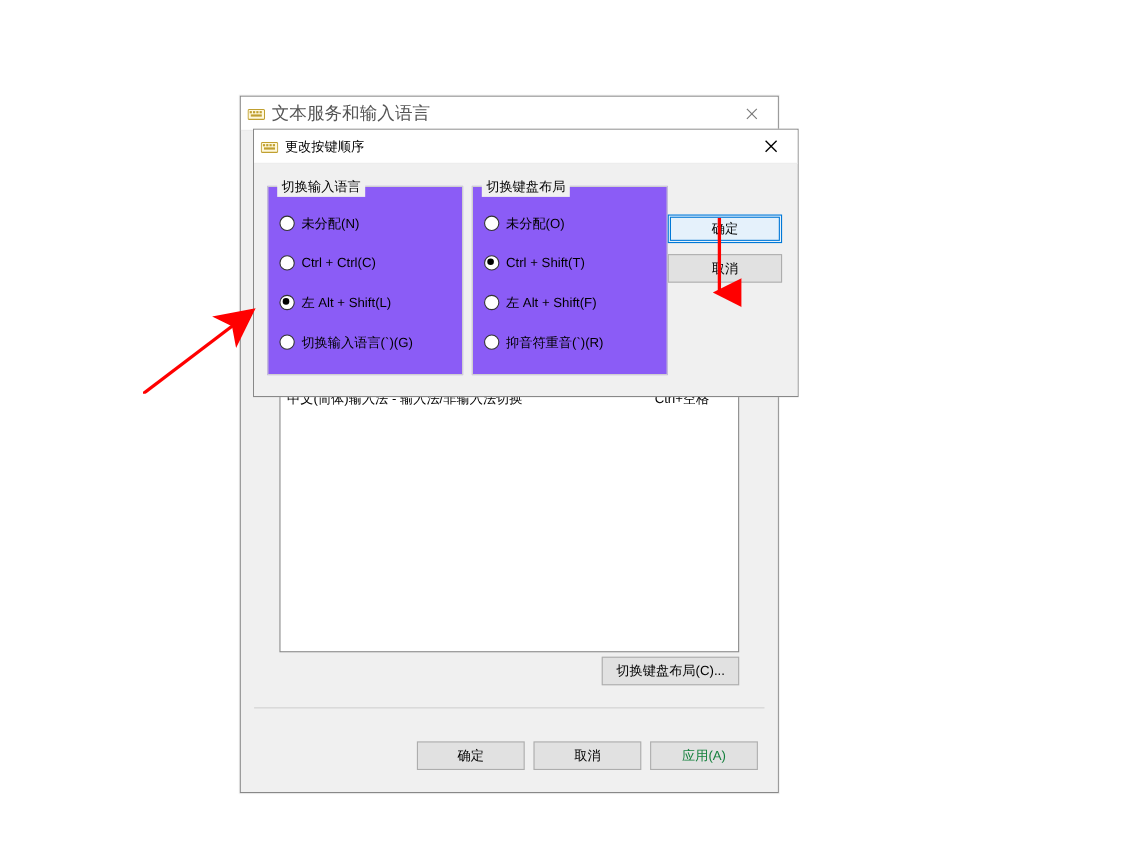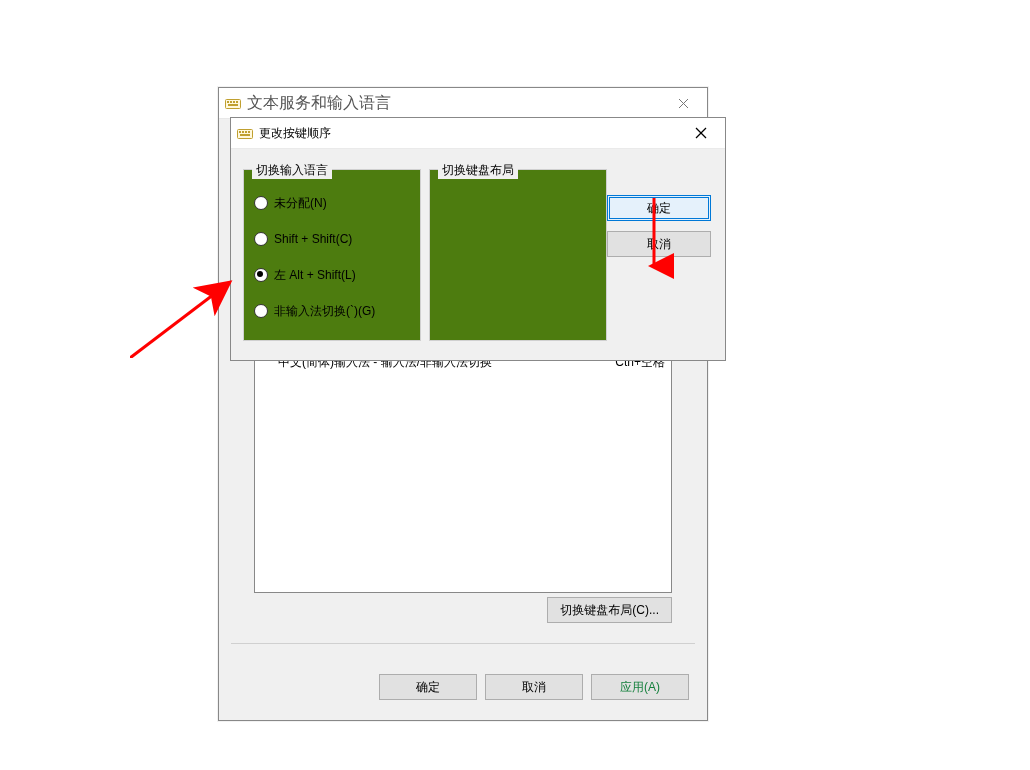--- a/index.html
+++ b/index.html
@@ -72,22 +72,22 @@
     background: #ffffff;
     border: 1px solid #888;
     overflow: hidden;
   }
   .listbox .row {
     display: flex;
     align-items: center;
     height: 20px;
     padding: 0 6px;
   }
-  .listbox .row .lab { flex: 1; margin-left: 17px; }
-  .listbox .row .hk  { width: 90px; text-align: right; }
+  .listbox .row .lab { flex: 1; }
+  .listbox .row .hk  { width: 90px; text-align: center; }
 
   
   .btn {
     height: 24px;
     min-width: 72px;
     border: 1px solid #adadad;
     background: #e1e1e1;
     display: inline-flex;
     align-items: center;
     justify-content: center;
@@ -170,21 +170,21 @@
 
   .dlg-child .body {
     position: absolute;
     left: 0; right: 0; top: 31px; bottom: 0;
     background: #f0f0f0;
   }
 
   .group {
     position: absolute;
     border: 1px solid #d0d0d0;
-    background: #4d7c0f;
+    background: #8b5cf6;
   }
   .group .legend {
     position: absolute;
     top: -8px;
     left: 8px;
     background: #f0f0f0;
     padding: 0 4px;
     font-size: 12px;
   }
   .group-left {
@@ -329,35 +329,53 @@
 
     <div class="group group-left">
       <span class="legend">切换输入语言</span>
       <div class="radios">
         <div class="radio-row">
           <span class="radio-circle"></span>
           <span>未分配(N)</span>
         </div>
         <div class="radio-row">
           <span class="radio-circle"></span>
-          <span>Shift + Shift(C)</span>
+          <span>Ctrl + Ctrl(C)</span>
         </div>
         <div class="radio-row">
           <span class="radio-circle checked"></span>
           <span>左 Alt + Shift(L)</span>
         </div>
         <div class="radio-row">
           <span class="radio-circle"></span>
-          <span>非输入法切换(`)(G)</span>
+          <span>切换输入语言(`)(G)</span>
         </div>
       </div>
     </div>
 
     <div class="group group-right">
       <span class="legend">切换键盘布局</span>
+      <div class="radios">
+        <div class="radio-row">
+          <span class="radio-circle"></span>
+          <span>未分配(O)</span>
+        </div>
+        <div class="radio-row">
+          <span class="radio-circle checked"></span>
+          <span>Ctrl + Shift(T)</span>
+        </div>
+        <div class="radio-row">
+          <span class="radio-circle"></span>
+          <span>左 Alt + Shift(F)</span>
+        </div>
+        <div class="radio-row">
+          <span class="radio-circle"></span>
+          <span>抑音符重音(`)(R)</span>
+        </div>
+      </div>
     </div>
 
     <div class="child-buttons">
       <div class="btn primary-focus">确定</div>
       <div class="btn">取消</div>
     </div>
 
   </div>
 </div>
 

